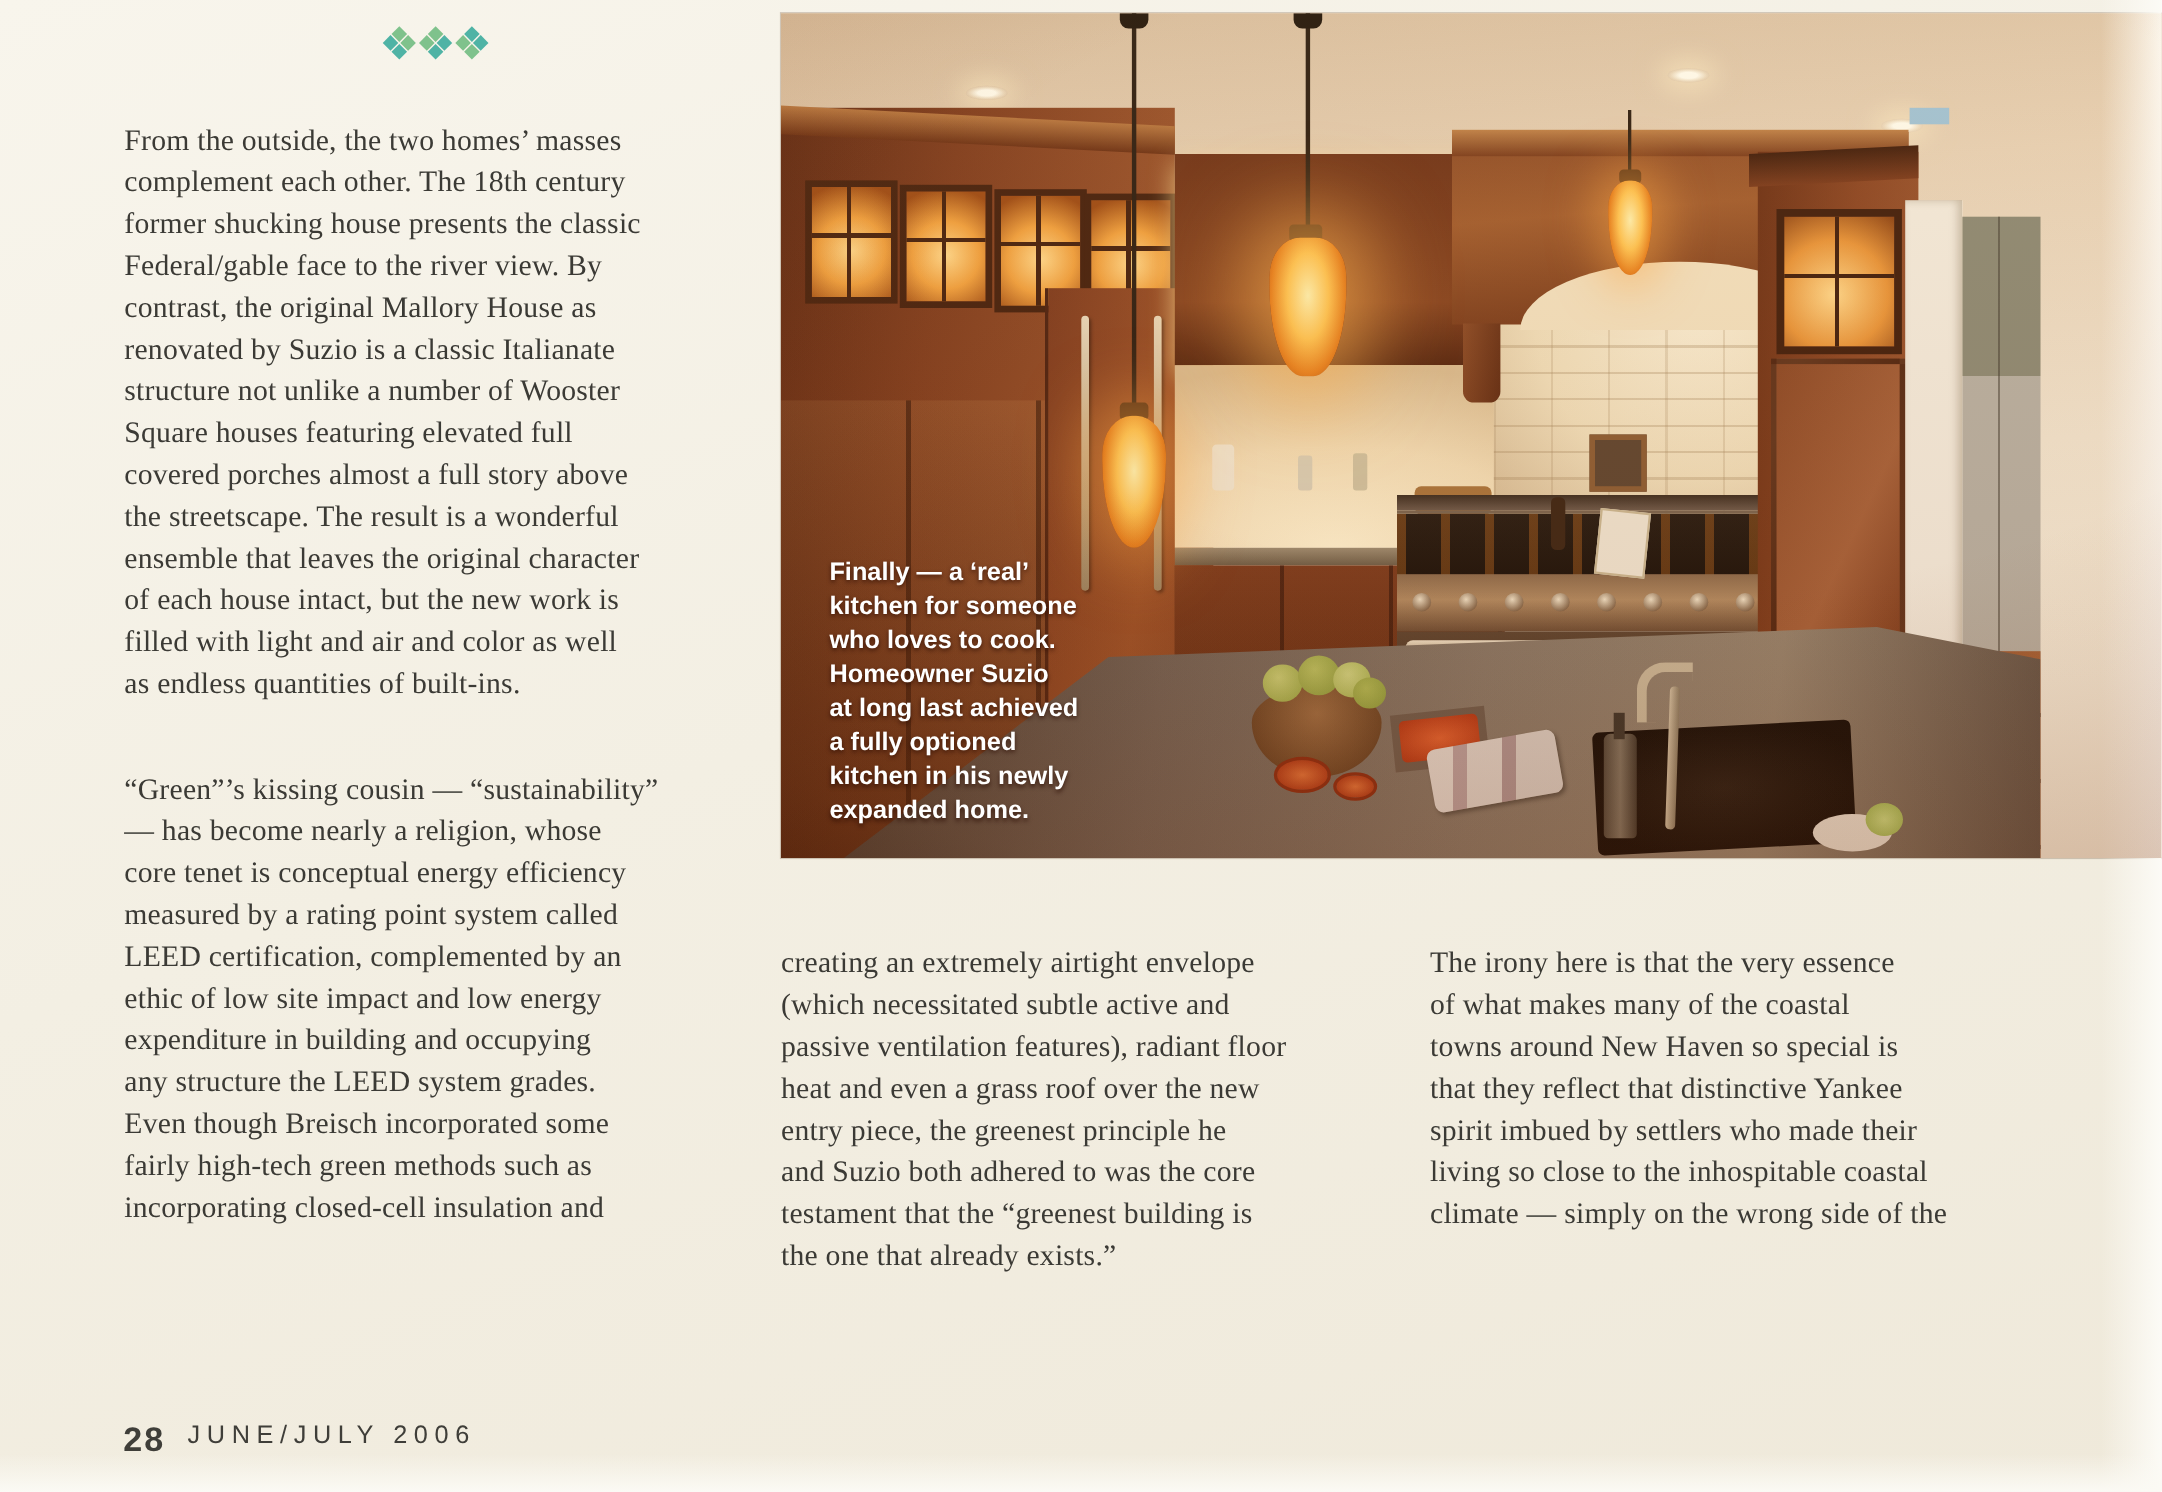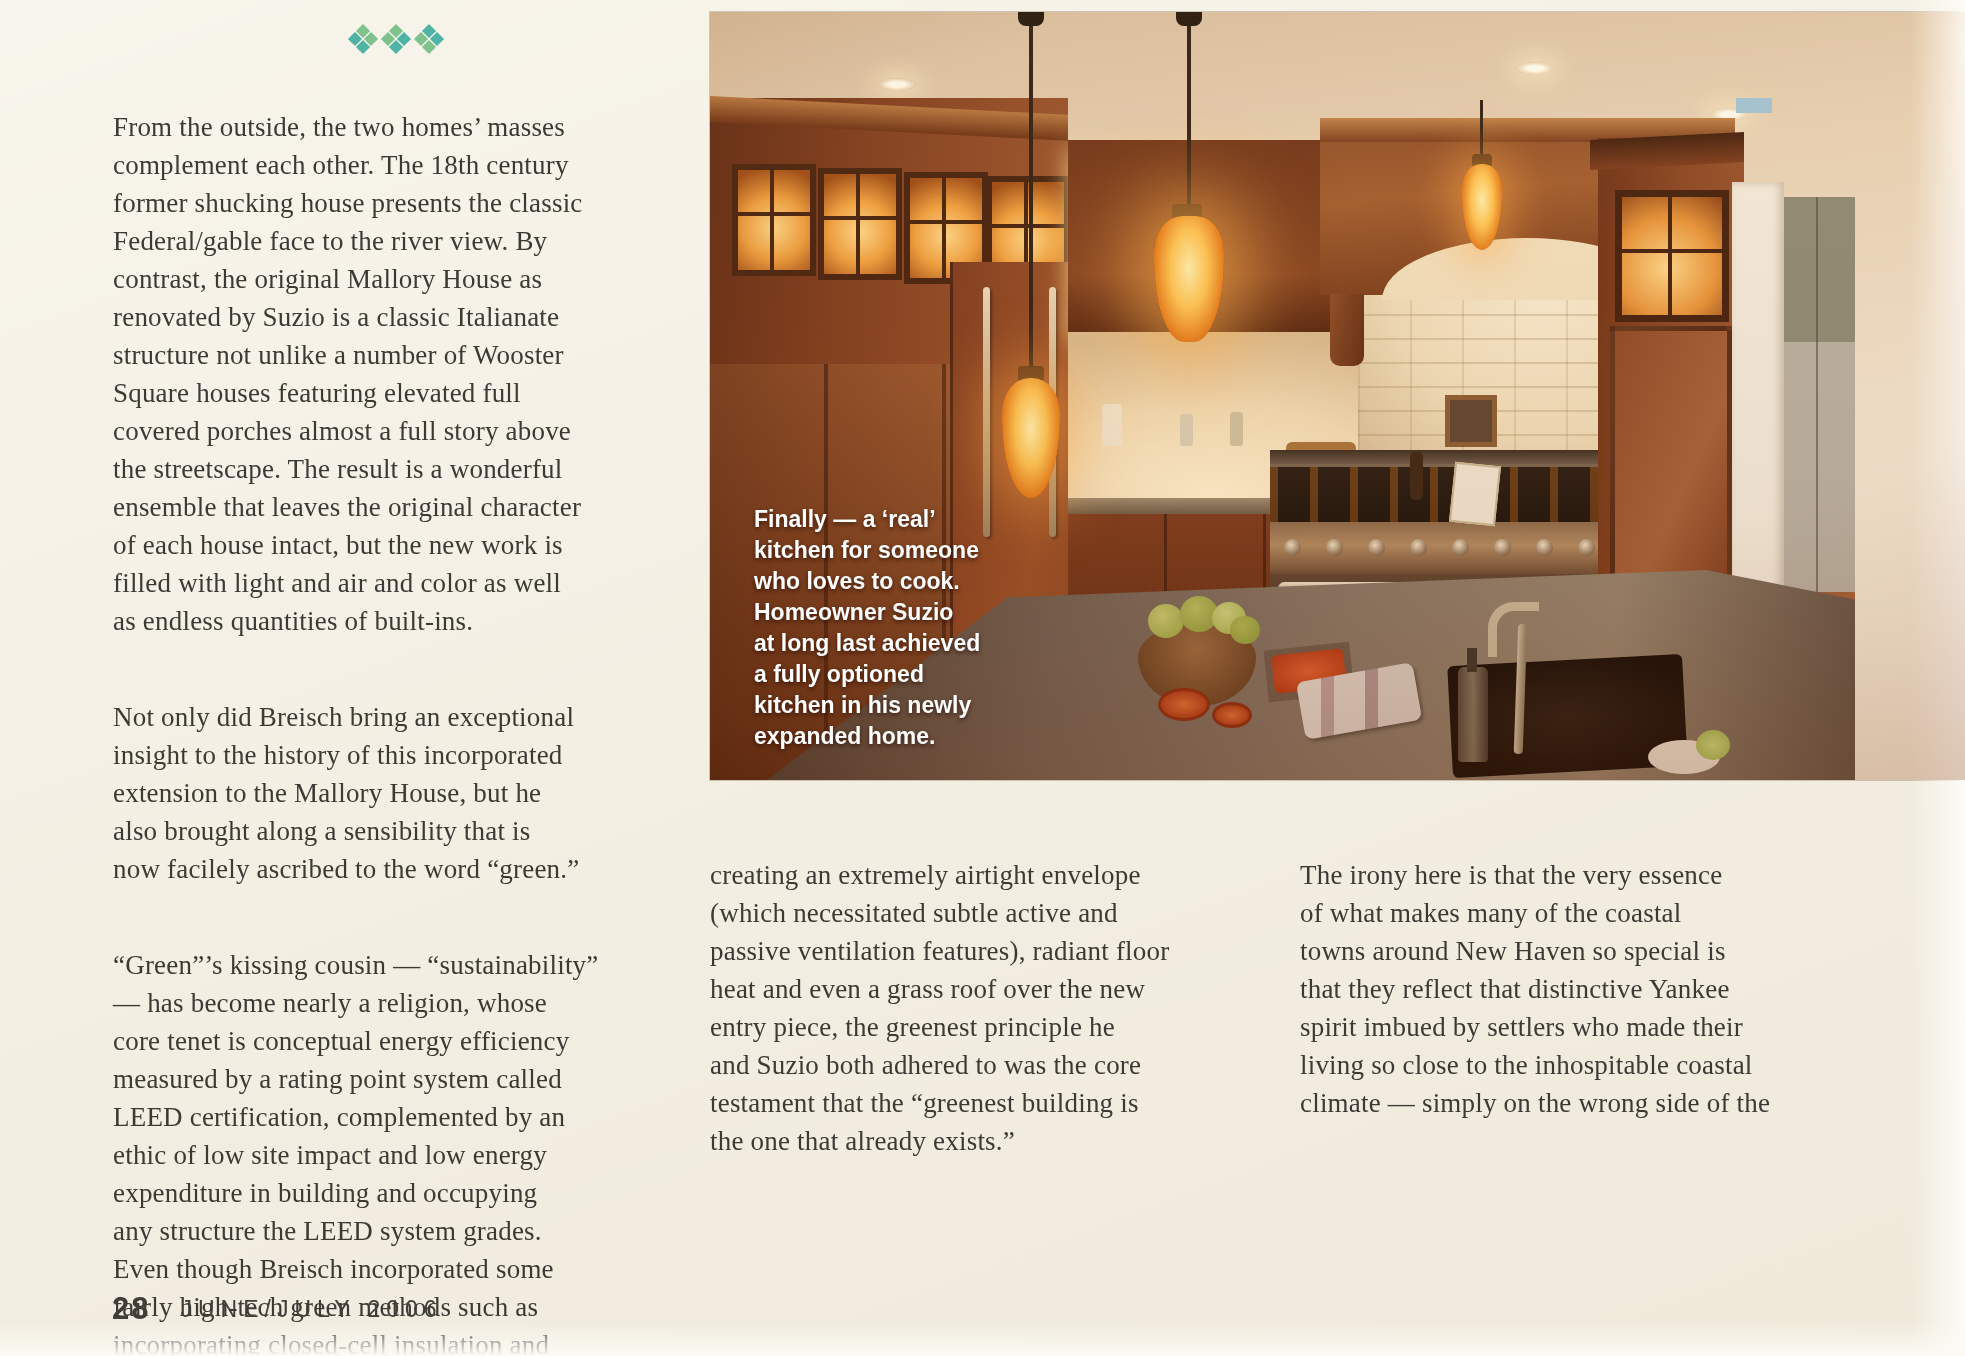--- a/index.html
+++ b/index.html
@@ -22,21 +22,21 @@
   .dg{background:#7fc28c;} .dt{background:#4fb3a5;}
 
   
   .col{position:absolute;white-space:pre-line;font-size:27px;line-height:38px;letter-spacing:.2px;}
   .col p{margin:0 0 20px 0;}
   .col-left{left:113px;top:70px;width:560px;}
   .col-mid{left:710px;top:818px;width:560px;}
   .col-right{left:1300px;top:818px;width:578px;}
 
   
-  .footer{position:absolute;left:112px;top:1291px;display:flex;align-items:center;gap:30px;color:#3f3e39;}
+  .footer{position:absolute;left:112px;top:1291px;display:flex;align-items:flex-start;gap:20px;color:#3f3e39;}
   .page-num{font-family:"Liberation Sans","DejaVu Sans",sans-serif;font-weight:bold;font-size:31px;letter-spacing:2px;}
   .issue{font-family:"Liberation Sans","DejaVu Sans",sans-serif;font-size:23px;letter-spacing:6px;}
 
   
   .photo{position:absolute;left:710px;top:12px;width:1349px;height:768px;overflow:hidden;
     background:#e9d8c0;box-shadow:0 0 0 1px rgba(90,60,30,.25);}
   .photo *{position:absolute;}
   .ceiling{inset:0;background:linear-gradient(175deg,#d5bc9e 0%,#e7d3b8 25%,#f1e6d2 55%,#f5eedd 80%);}
   .rlight{width:38px;height:13px;border-radius:50%;
     background:radial-gradient(#fffdf0 0 30%,rgba(255,248,220,.35) 60%,rgba(255,248,220,0) 75%);
@@ -230,25 +230,20 @@
 contrast, the original Mallory House as
 renovated by Suzio is a classic Italianate
 structure not unlike a number of Wooster
 Square houses featuring elevated full
 covered porches almost a full story above
 the streetscape. The result is a wonderful
 ensemble that leaves the original character
 of each house intact, but the new work is
 filled with light and air and color as well
 as endless quantities of built-ins.</p>
-    <p>Not only did Breisch bring an exceptional
-insight to the history of this incorporated
-extension to the Mallory House, but he
-also brought along a sensibility that is
-now facilely ascribed to the word “green.”</p>
     <p>“Green”’s kissing cousin — “sustainability”
 — has become nearly a religion, whose
 core tenet is conceptual energy efficiency
 measured by a rating point system called
 LEED certification, complemented by an
 ethic of low site impact and low energy
 expenditure in building and occupying
 any structure the LEED system grades.
 Even though Breisch incorporated some
 fairly high-tech green methods such as

